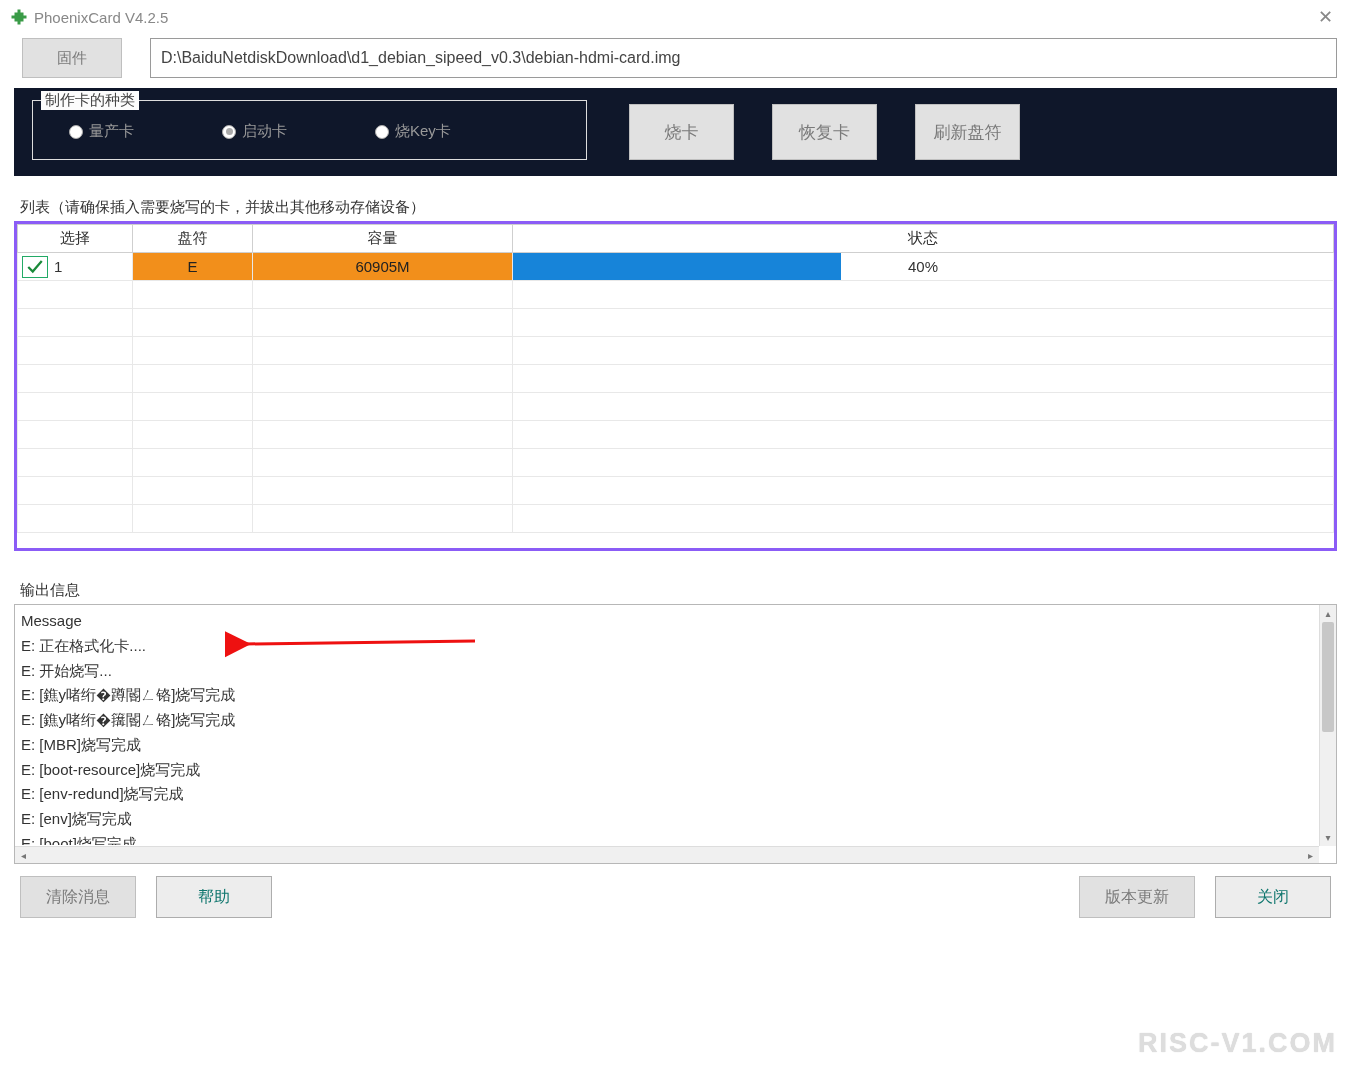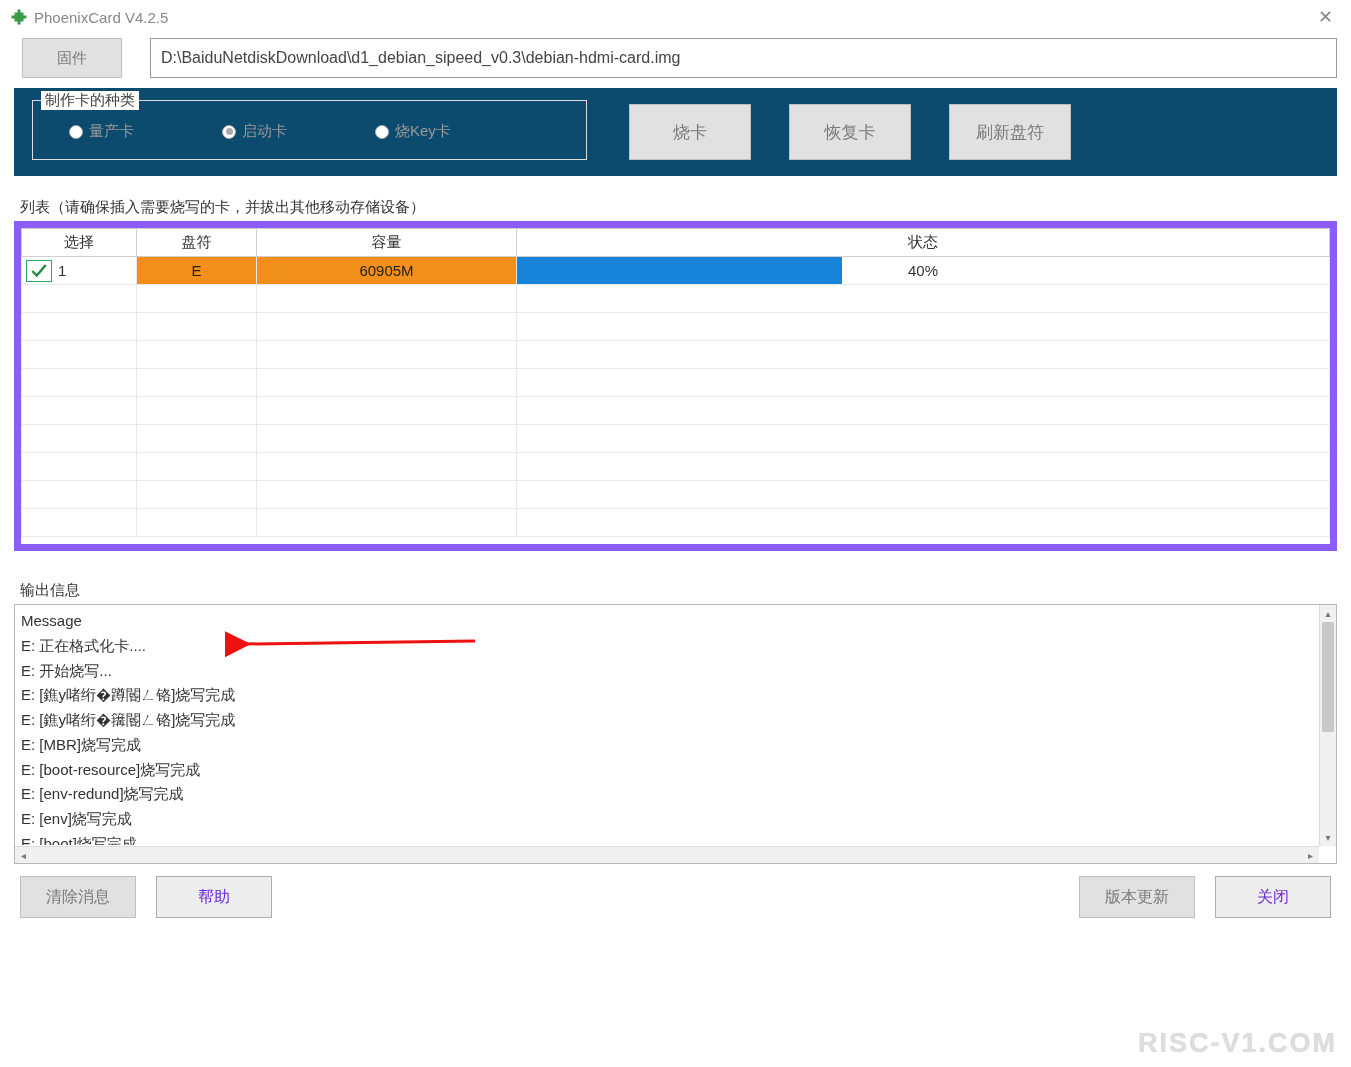--- a/index.html
+++ b/index.html
@@ -58,21 +58,21 @@
       height: 40px;
       border: 1px solid #9a9a9a;
       padding: 0 10px;
       font-size: 16px;
       color: #444;
       background: #fff;
     }
     .fieldset {
       position: relative;
       padding: 12px 18px 16px 18px;
-      background: #0c4a6e;
+      background: #0f172a;
     }
     .fieldset-row { display: flex; align-items: stretch; gap: 18px; }
     .card-type-box {
       border: 1px solid #ddd;
       padding: 10px 18px 14px 12px;
       width: 555px;
       position: relative;
     }
     .legend {
       position: relative;
@@ -87,28 +87,28 @@
     }
     .radio-row { display: flex; gap: 88px; padding-left: 24px; margin-top: -6px;}
     .radio { display: inline-flex; align-items: center; gap: 6px; color: #999; font-size: 15px;}
     .radio .dot {
       width: 14px; height: 14px; border: 1px solid #aaa; border-radius: 50%;
       display: inline-flex; align-items:center; justify-content:center; background:#fff;
     }
     .radio .dot.sel::after { content:""; width:7px; height:7px; background:#aaa; border-radius:50%; display:block;}
     .action-row { display:flex; gap:38px; align-items:center; padding-top:4px; margin-left:24px;}
     .big-btn {
-      width:122px; height:56px;
+      width:105px; height:56px;
       background:#e1e1e1; border:1px solid #bfbfbf;
       color:#7a7a7a; font-size:17px;
       display:inline-flex; align-items:center; justify-content:center;
     }
     .list-group { margin-top: 22px; }
     .list-legend { font-size:15px; color:#333; margin-left: 6px; margin-bottom: 4px;}
-    .table-wrap { border:7px solid #8b5cf6; background:#fff; height: 330px; overflow:hidden;}
+    .table-wrap { border:3px solid #8b5cf6; background:#fff; height: 330px; overflow:hidden;}
     table { width:100%; border-collapse: collapse; table-layout: fixed;}
     th {
       background:#fff; border:1px solid #cfcfcf; font-weight:400; color:#333;
       padding:4px 6px; font-size:15px; text-align:center; height:28px;
     }
     td { border:1px solid #e8e8e8; padding:0; height:28px; font-size:15px; text-align:center;}
     td.orange { background:#f28f1b; color:#222;}
     .sel-cell { display:flex; align-items:center; gap:6px; padding-left:4px;}
     .chk {
       width:26px; height:22px; border:1px solid #2a6; display:inline-flex;
@@ -139,21 +139,21 @@
     .scroll-thumb-v { position:absolute; left:2px; right:2px; top:0; height:110px; background:#c7c7c7; border-radius:2px;}
     .footer {
       display:flex; align-items:center; gap:20px; padding: 12px 6px 0 6px;
     }
     .footer .spacer { flex:1; }
     .footer .fbtn {
       min-width:116px; height:42px; background:#e1e1e1; border:1px solid #bfbfbf;
       color:#7a7a7a; font-size:16px; display:inline-flex; align-items:center; justify-content:center;
       cursor:pointer;
     }
-    .footer .fbtn.dark { color:#6d28d9; background:#ededed; border-color:#adadad;}
+    .footer .fbtn.dark { color:#0f766e; background:#ededed; border-color:#adadad;}
     .arrow-annot {
       position:absolute; pointer-events:none;
     }
     .watermark {
       position:absolute; right:14px; bottom:8px;
       font-size:27px; letter-spacing:2px; color:#ddd; font-weight:600;
       text-shadow: 0 0 1px #ccc;
     }
   </style>
 </head>

